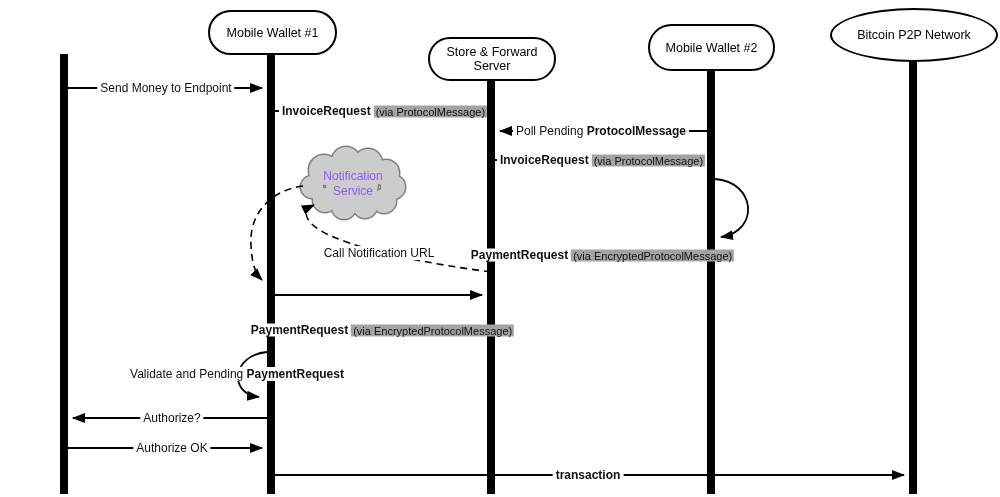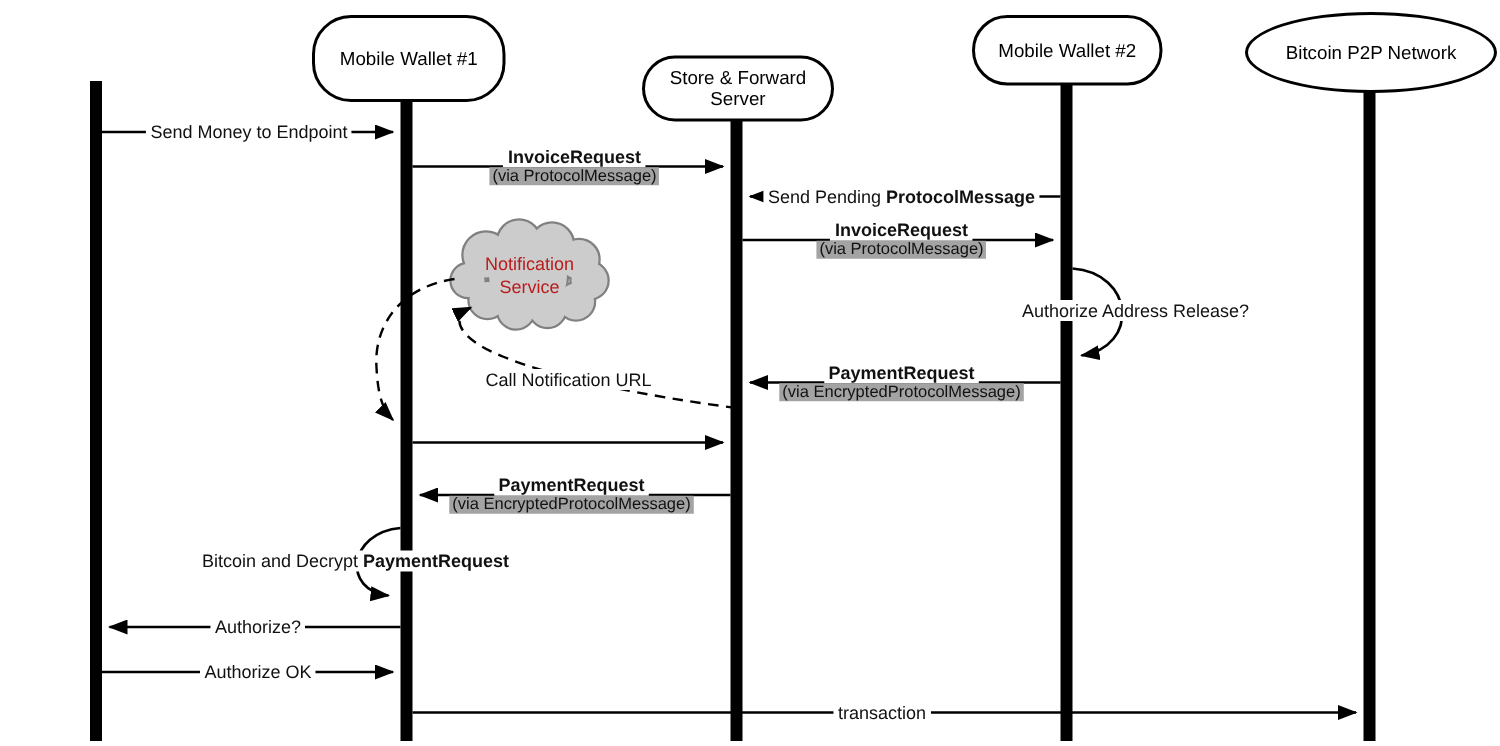--- a/index.html
+++ b/index.html
@@ -11,28 +11,28 @@
     display:flex;align-items:center;justify-content:center;
     font-size:12.5px;color:#000;box-sizing:border-box;text-align:center;z-index:3;
   }
   .actor.ellipse{border-radius:50%;}
   .lbl{
     position:absolute;transform:translate(-50%,-50%);background:#fff;
     font-size:12px;color:#111;white-space:nowrap;padding:0 3px;z-index:4;line-height:14px;
   }
   .lbl b{font-weight:bold;}
   .msg2{
-    position:absolute;transform:translate(-50%,-50%);display:flex;flex-direction:column;
+    position:absolute;transform:translate(-50%,-50%);display:flex;flex-direction:row;
     align-items:center;z-index:4;
   }
   .msg2 .b{font-weight:bold;font-size:12px;background:#fff;padding:0 3px;white-space:nowrap;line-height:13px;color:#111;}
   .msg2 .via{font-size:11px;background:#a3a3a3;padding:0 2px;white-space:nowrap;line-height:12px;color:#111;}
   .cloudtext{
     position:absolute;transform:translate(-50%,-50%);z-index:4;text-align:center;
-    font-size:12px;color:#b91c1c;line-height:15px;white-space:nowrap;background:transparent;padding:0;
+    font-size:12px;color:#8b5cf6;line-height:15px;white-space:nowrap;background:transparent;padding:0;
   }
 </style>
 </head>
 <body>
 
 <div class="stage">
 
   <svg class="canvas" width="1000" height="497" viewBox="0 0 1000 497">
     <defs>
       <marker id="arr" markerWidth="14" markerHeight="10" refX="12" refY="5" orient="auto" markerUnits="userSpaceOnUse">
@@ -90,68 +90,67 @@
       <path d="M 715,179 C 756,182 760,231 721,237" marker-end="url(#arr)"></path>
       <path d="M 267,352 C 232,355 228,394 259,397" marker-end="url(#arr)"></path>
     </g>
 
     <g stroke="#000" stroke-width="1.6" fill="none" stroke-dasharray="7 5">
       <path d="M 491,272 C 430,264 370,252 336,238 C 310,228 297,213 314,205" marker-end="url(#arr)"></path>
       <path d="M 303,186 C 268,191 249,216 251,245 C 252,266 256,274 262,280" marker-end="url(#arr)"></path>
     </g>
   </svg>
 
-  <div class="actor" style="left:208px;top:10px;width:129px;height:58px;">
+  <div class="actor" style="left:208px;top:10px;width:129px;height:45px;">
     <span>Mobile Wallet #1</span>
   </div>
   <div class="actor" style="left:428px;top:8px;width:128px;height:44px;margin-top:29px;">
     <span>Store &amp; Forward Server</span>
   </div>
-  <div class="actor" style="left:648px;top:10px;width:127px;height:47px;">
+  <div class="actor" style="left:648px;top:24px;width:127px;height:47px;">
     <span>Mobile Wallet #2</span>
   </div>
   <div class="actor ellipse" style="left:830px;top:8px;width:168px;height:54px;">
     <span>Bitcoin P2P Network</span>
   </div>
 
   <div class="cloudtext" style="left:353px;top:184px;">
     <div>Notification</div>
     <div>Service</div>
   </div>
 
   <div class="lbl" style="left:166px;top:88px;">Send Money to Endpoint</div>
 
   <div class="msg2" style="left:383px;top:111px;">
     <span class="b">InvoiceRequest</span>
     <span class="via">(via ProtocolMessage)</span>
   </div>
 
-  <div class="lbl" style="left:601px;top:131px;"><span>Send Pending </span><b>ProtocolMessage</b></div>
+  <div class="lbl" style="left:601px;top:131px;"><span>Poll Pending </span><b>ProtocolMessage</b></div>
 
   <div class="msg2" style="left:601px;top:160px;">
     <span class="b">InvoiceRequest</span>
     <span class="via">(via ProtocolMessage)</span>
   </div>
 
-  <div class="lbl" style="left:757px;top:207px;">Authorize Address Release?</div>
 
   <div class="msg2" style="left:601px;top:255px;">
     <span class="b">PaymentRequest</span>
     <span class="via">(via EncryptedProtocolMessage)</span>
   </div>
 
   <div class="lbl" style="left:379px;top:253px;text-align:center;">Call Notification URL</div>
 
 
   <div class="msg2" style="left:381px;top:330px;">
     <span class="b">PaymentRequest</span>
     <span class="via">(via EncryptedProtocolMessage)</span>
   </div>
 
-  <div class="lbl" style="left:237px;top:374px;"><span>Bitcoin and Decrypt </span><b>PaymentRequest</b></div>
+  <div class="lbl" style="left:237px;top:374px;"><span>Validate and Pending </span><b>PaymentRequest</b></div>
 
   <div class="lbl" style="left:172px;top:418px;">Authorize?</div>
 
   <div class="lbl" style="left:172px;top:448px;">Authorize OK</div>
 
-  <div class="lbl" style="left:588px;top:475px;">transaction</div>
+  <div class="lbl" style="left:588px;top:475px;font-weight:bold;">transaction</div>
 
 </div>
 
 </body></html>

